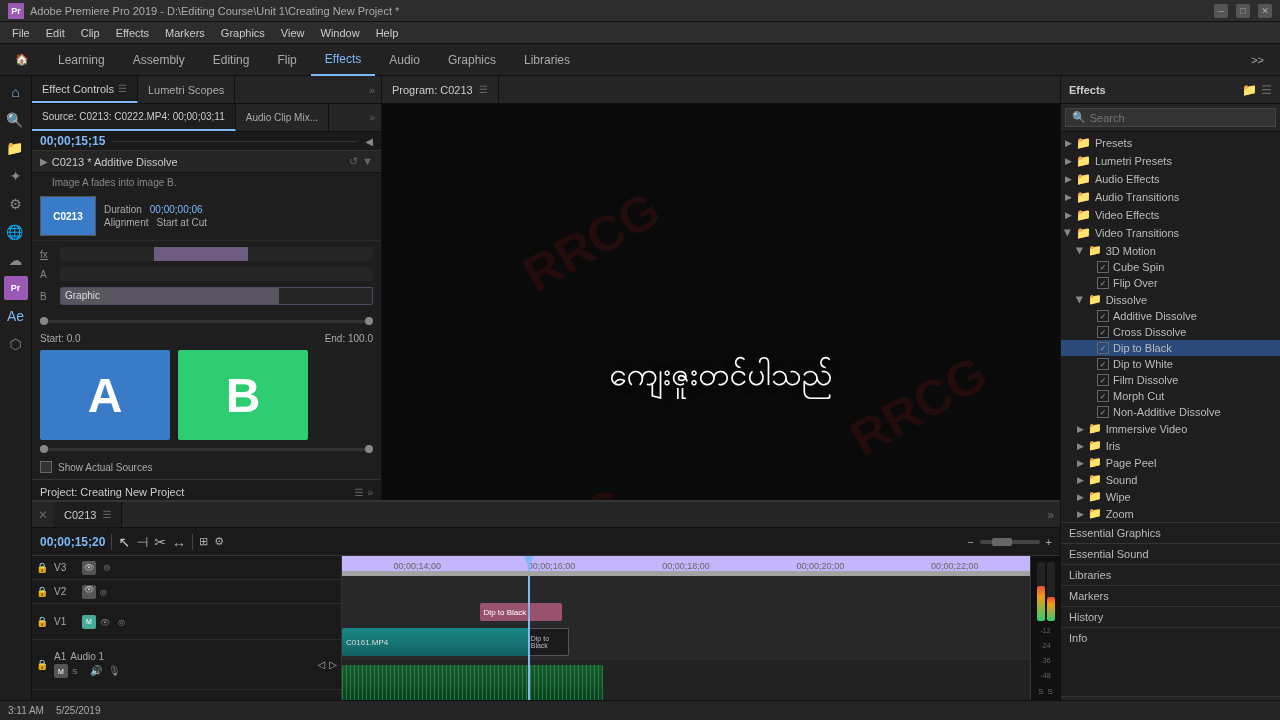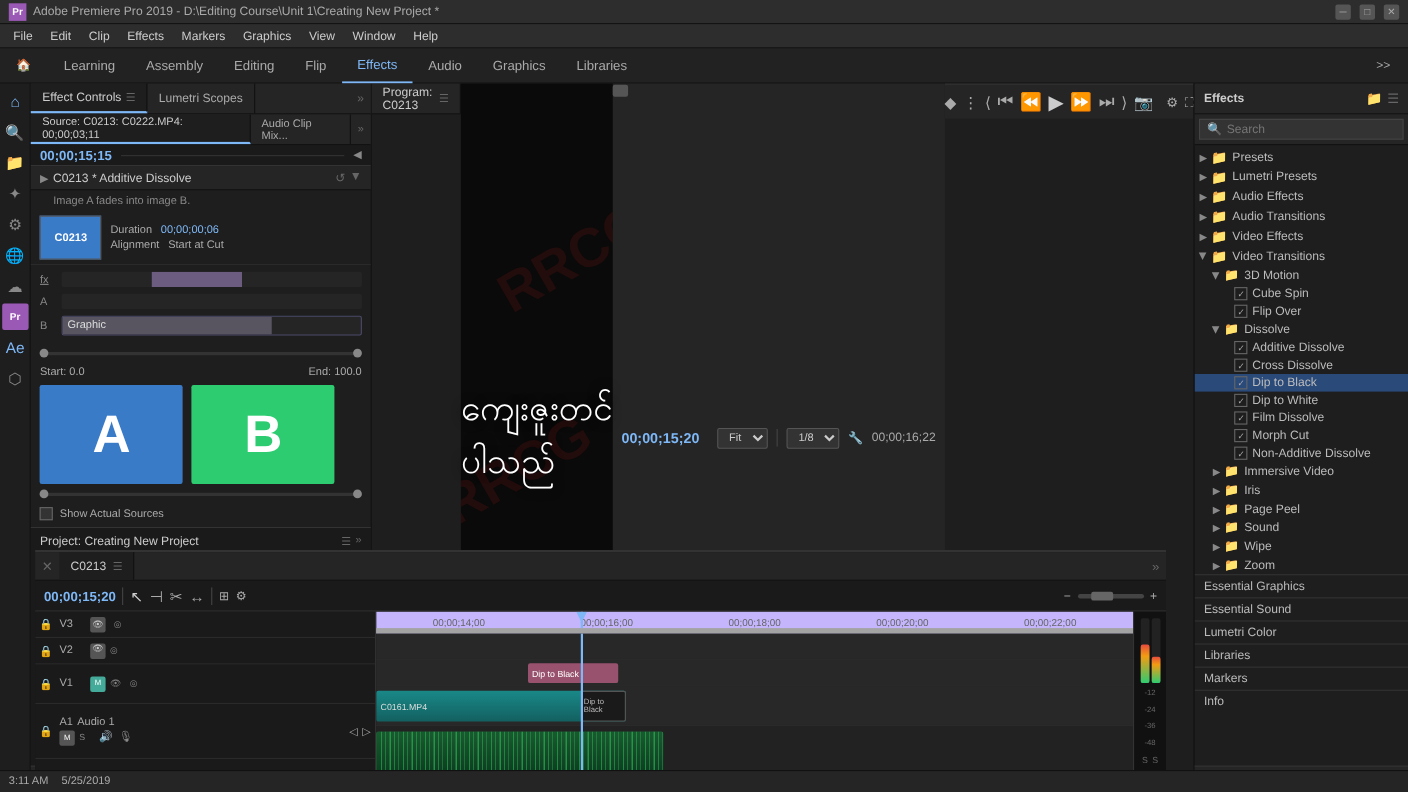--- a/index.html
+++ b/index.html
@@ -50,21 +50,21 @@
     .preview-img.img-a { background: #3a7bc8; }
     .preview-img.img-b { background: #2ecc71; }
 
     .show-sources { display: flex; align-items: center; gap: 6px; padding: 6px 8px; color: #aaa; font-size: 10px; }
     .checkbox { width: 12px; height: 12px; border: 1px solid #666; background: #333; cursor: pointer; }
 
     
     .middle-panel { flex: 1; background: #1e1e1e; display: flex; flex-direction: column; }
 
     
-    .program-section { flex: 1; display: flex; flex-direction: row; }
+    .program-section { flex: 1; display: flex; flex-direction: column; }
     .program-monitor-tabs { display: flex; background: #252525; height: 28px; align-items: stretch; border-bottom: 1px solid #111; }
     .program-monitor-tab { padding: 0 10px; color: #ccc; font-size: 11px; display: flex; align-items: center; cursor: pointer; border-right: 1px solid #111; }
     .program-menu-icon { margin-left: 6px; color: #666; font-size: 10px; }
 
     .program-content { flex: 1; background: #111; display: flex; align-items: center; justify-content: center; position: relative; }
     .myanmar-text { color: white; font-size: 36px; z-index: 2; }
 
     
     .right-panel { width: 220px; background: #1e1e1e; display: flex; flex-direction: column; border-left: 1px solid #111; }
     .effects-header { display: flex; align-items: center; padding: 4px 8px; background: #252525; border-bottom: 1px solid #111; height: 28px; }
@@ -509,23 +509,23 @@
       </div>
 
       <div class="sub-cat-header">
         <span class="cat-arrow">▶</span>
         <span class="sub-folder-icon">📁</span>
         <span class="cat-label">Zoom</span>
       </div>
 
       <div class="essential-item">Essential Graphics</div>
       <div class="essential-item">Essential Sound</div>
-      <div class="essential-item">Lumetri Color</div>
       <div class="essential-item">Libraries</div>
       <div class="essential-item">Markers</div>
+      <div class="essential-item">History</div>
       <div class="essential-item">Info</div>
     </div>
 
     <div style="height:24px; background:#252525; border-top:1px solid #333; display:flex; align-items:center; padding:0 4px; gap:4px; justify-content:flex-end;">
       <span style="color:#666; font-size:10px;">📁</span>
       <span style="color:#666; font-size:10px;">≡</span>
     </div>
   </div>
 </div>
 

